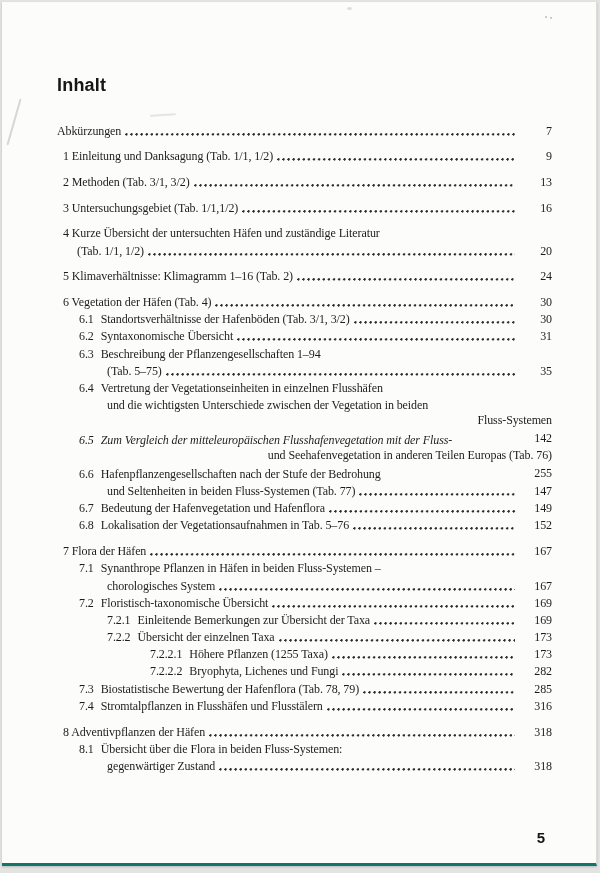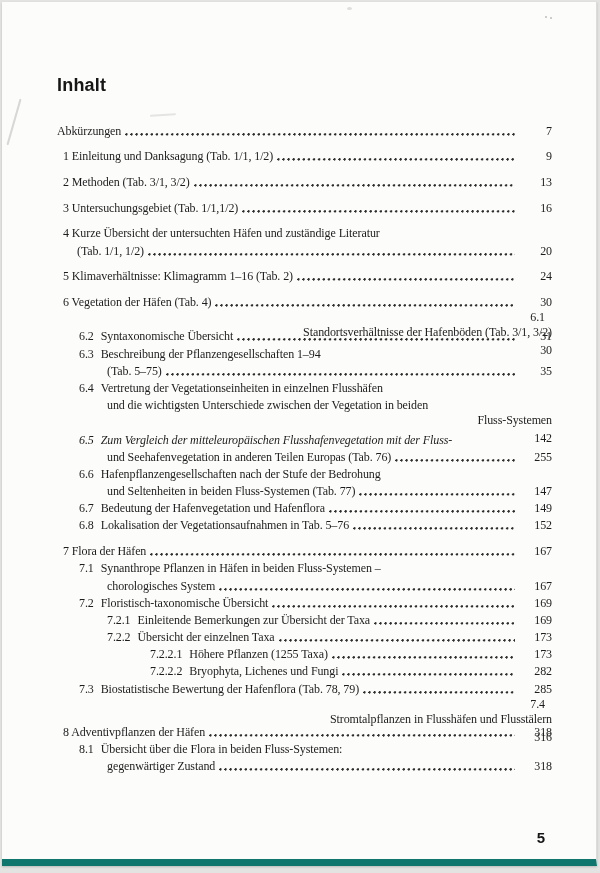--- a/index.html
+++ b/index.html
@@ -9,21 +9,21 @@
     position:relative;
     overflow:hidden;
     font-family:"Liberation Serif","DejaVu Serif",serif;
     color:#1d1d1d;
   }
   .page{
     position:absolute;
     left:2px;top:2px;right:3px;bottom:7px;
     background:#fcfcfb;
     border-right:1px solid #dcdcdb;
-    border-bottom:7px solid #0f766e;
+    border-bottom:3px solid #0f766e;
     box-shadow:0 1px 2px rgba(0,0,0,.18);
   }
   .heading{
     position:absolute;
     left:55px;top:73px;
     font-family:"Liberation Sans","DejaVu Sans",sans-serif;
     font-weight:700;
     font-size:18px;
     letter-spacing:.2px;
     color:#161616;
@@ -129,21 +129,21 @@
         </div>
       </div>
       <div class="entry gap">
         <div class="line" style="padding-left: 6px;">
           <span class="txt">6 Vegetation der Häfen (Tab. 4)</span>
           <span class="dots"></span>
           <span class="pg">30</span>
         </div>
       </div>
       <div class="entry">
-        <div class="line" style="padding-left: 22px; flex-direction: column;">
+        <div class="line" style="padding-left: 22px;">
           <span class="num">6.1</span>
           <span class="txt">Standortsverhältnisse der Hafenböden (Tab. 3/1, 3/2)</span>
           <span class="dots"></span>
           <span class="pg">30</span>
         </div>
       </div>
       <div class="entry">
         <div class="line" style="padding-left: 22px;">
           <span class="num">6.2</span>
           <span class="txt">Syntaxonomische Übersicht</span>
@@ -174,21 +174,21 @@
           <span class="txt">Fluss-Systemen</span>
           <span class="dots"></span>
           <span class="pg">142</span>
         </div>
       </div>
       <div class="entry">
         <div class="line" style="padding-left: 22px; font-style: italic;">
           <span class="num">6.5</span>
           <span class="txt">Zum Vergleich der mitteleuropäischen Flusshafenvegetation mit der Fluss-</span>
         </div>
-        <div class="line" style="padding-left: 50px;">
+        <div class="line" style="padding-left: 50px; flex-direction: column;">
           <span class="txt">und Seehafenvegetation in anderen Teilen Europas (Tab. 76)</span>
           <span class="dots"></span>
           <span class="pg">255</span>
         </div>
       </div>
       <div class="entry">
         <div class="line" style="padding-left: 22px;">
           <span class="num">6.6</span>
           <span class="txt">Hafenpflanzengesellschaften nach der Stufe der Bedrohung</span>
         </div>
@@ -274,21 +274,21 @@
       </div>
       <div class="entry">
         <div class="line" style="padding-left: 22px;">
           <span class="num">7.3</span>
           <span class="txt">Biostatistische Bewertung der Hafenflora (Tab. 78, 79)</span>
           <span class="dots"></span>
           <span class="pg">285</span>
         </div>
       </div>
       <div class="entry">
-        <div class="line" style="padding-left: 22px; flex-direction: column;">
+        <div class="line" style="padding-left: 22px;">
           <span class="num">7.4</span>
           <span class="txt">Stromtalpflanzen in Flusshäfen und Flusstälern</span>
           <span class="dots"></span>
           <span class="pg">316</span>
         </div>
       </div>
       <div class="entry gap">
         <div class="line" style="padding-left: 6px;">
           <span class="txt">8 Adventivpflanzen der Häfen</span>
           <span class="dots"></span>

